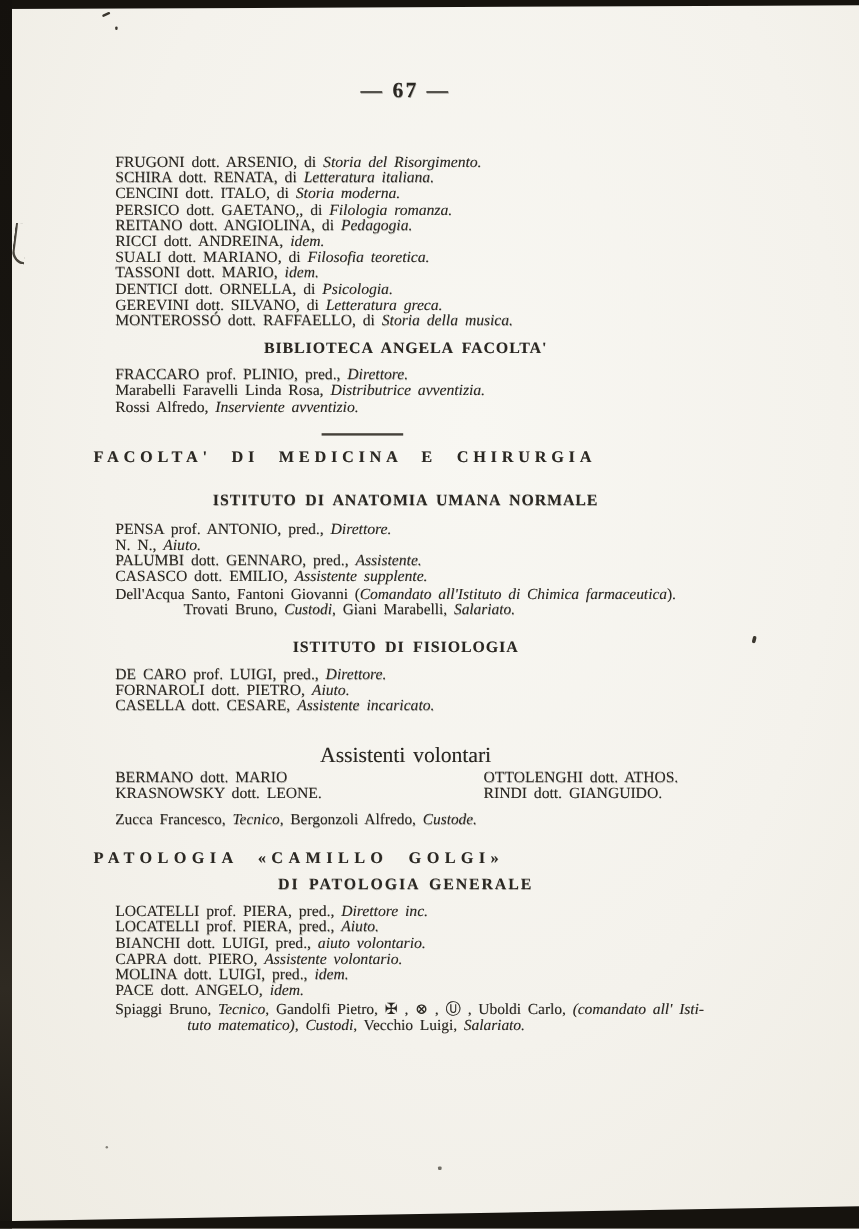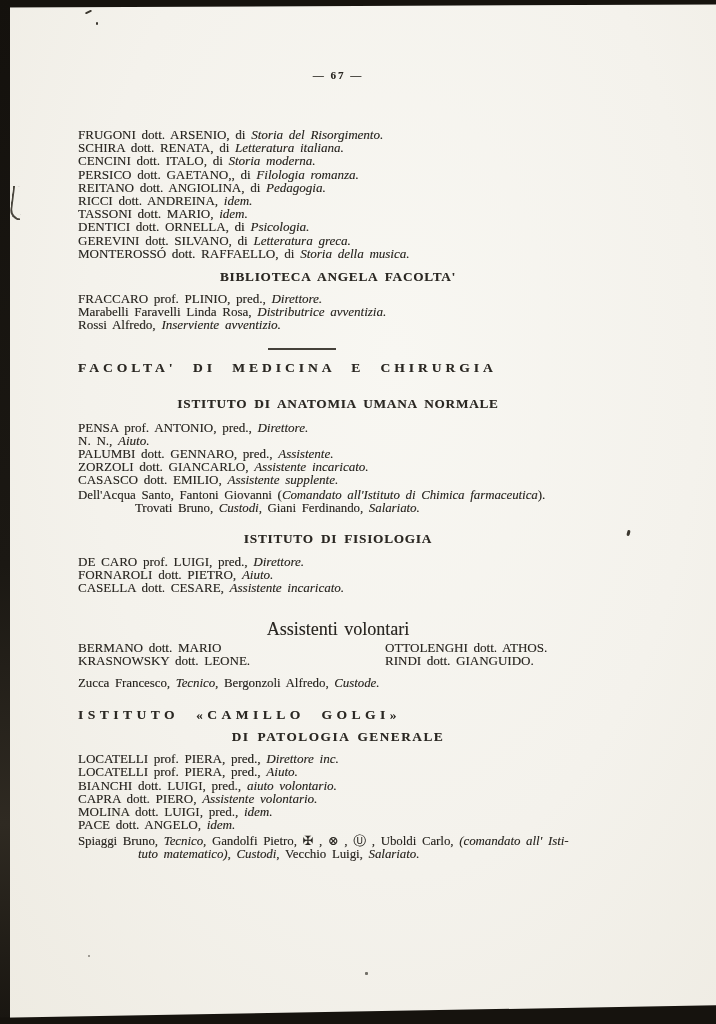--- a/index.html
+++ b/index.html
@@ -21,26 +21,26 @@
   .sp3{left:627px;top:530px;width:3px;height:6px;transform:rotate(14deg);border-radius:2px;}
   .sp5{left:365px;top:972px;width:3px;height:3px;opacity:.7;}
   .sp6{left:88px;top:955px;width:2px;height:2px;opacity:.6;}
   .hook{position:absolute;left:11px;top:186px;width:9px;height:32px;background:none;
     border-left:2px solid #2c2820;border-bottom:2px solid #2c2820;
     border-bottom-left-radius:12px;transform:rotate(7deg);opacity:.85;}
   
   .content{position:absolute;left:78px;top:0;width:520px;
     text-shadow:0.3px 0.3px 0.4px rgba(42,39,34,0.38);}
   .tlines{font-size:13px;line-height:13.2px;word-spacing:2.5px;}
-  .tline{white-space:nowrap;}
+  .tline{white-space:nowrap;margin-left:18px;}
   .it{font-style:italic;}
   .note{font-size:12.8px;}
   .indent-a .tline:nth-child(2){padding-left:57px;}
   .indent-g .tline:nth-child(2){padding-left:60px;}
-  .pageno{margin-top:66px;font-weight:bold;font-size:11px;text-align:center;
+  .pageno{margin-top:66px;font-weight:bold;font-size:18px;text-align:center;
     letter-spacing:2px;line-height:18px;}
   .h-small{text-align:center;font-size:13.2px;font-weight:bold;
     letter-spacing:0.8px;word-spacing:3px;line-height:16px;}
   .h-spread{font-size:13.5px;font-weight:bold;
     letter-spacing:4px;word-spacing:9px;line-height:18px;}
   .sub{margin-top:27px;text-align:center;font-size:18px;
     line-height:15px;word-spacing:2px;}
   .cols{display:flex;margin-top:4px;align-items:flex-end;}
   .col-left{flex:0 0 307px;}
   .divider{margin-top:16px;margin-left:190px;width:68px;height:0;
@@ -79,20 +79,21 @@
 
     <div class="pageno">— 67 —</div>
 
     <div class="tlines list1">
         <div class="tline"><span>FRUGONI dott. ARSENIO, di </span><span class="it">Storia del Risorgimento.</span></div>
         <div class="tline"><span>SCHIRA dott. RENATA, di </span><span class="it">Letteratura italiana.</span></div>
         <div class="tline"><span>CENCINI dott. ITALO, di </span><span class="it">Storia moderna.</span></div>
         <div class="tline"><span>PERSICO dott. GAETANO,, di </span><span class="it">Filologia romanza.</span></div>
         <div class="tline"><span>REITANO dott. ANGIOLINA, di </span><span class="it">Pedagogia.</span></div>
         <div class="tline"><span>RICCI dott. ANDREINA, </span><span class="it">idem.</span></div>
+        <div class="tline"><span>SUALI dott. MARIANO, di </span><span class="it">Filosofia teoretica.</span></div>
         <div class="tline"><span>TASSONI dott. MARIO, </span><span class="it">idem.</span></div>
         <div class="tline"><span>DENTICI dott. ORNELLA, di </span><span class="it">Psicologia.</span></div>
         <div class="tline"><span>GEREVINI dott. SILVANO, di </span><span class="it">Letteratura greca.</span></div>
         <div class="tline"><span>MONTEROSSÓ dott. RAFFAELLO, di </span><span class="it">Storia della musica.</span></div>
       </div>
 
     <div class="h-small h-bibl">BIBLIOTECA ANGELA FACOLTA'</div>
     <div class="tlines list2">
         <div class="tline"><span>FRACCARO prof. PLINIO, pred., </span><span class="it">Direttore.</span></div>
         <div class="tline"><span>Marabelli Faravelli Linda Rosa, </span><span class="it">Distributrice avventizia.</span></div>
@@ -101,26 +102,25 @@
 
     <div class="divider"></div>
 
     <div class="h-spread h-fac">FACOLTA' DI MEDICINA E CHIRURGIA</div>
 
     <div class="h-small h-anat">ISTITUTO DI ANATOMIA UMANA NORMALE</div>
     <div class="tlines list3">
         <div class="tline"><span>PENSA prof. ANTONIO, pred., </span><span class="it">Direttore.</span></div>
         <div class="tline"><span>N. N., </span><span class="it">Aiuto.</span></div>
         <div class="tline"><span>PALUMBI dott. GENNARO, pred., </span><span class="it">Assistente.</span></div>
-        <div class="tline"><span>ZORZOLI dott. GIANCARLO, </span><span class="it">Assistente incaricato.</span></div>
         <div class="tline"><span>CASASCO dott. EMILIO, </span><span class="it">Assistente supplente.</span></div>
       </div>
     <div class="tlines note note-anat indent-a">
         <div class="tline"><span>Dell'Acqua Santo, Fantoni Giovanni (</span><span class="it">Comandato all'Istituto di Chimica farmaceutica</span><span>).</span></div>
-        <div class="tline"><span>Trovati Bruno, </span><span class="it">Custodi</span><span>, Giani Ferdinando, </span><span class="it">Salariato.</span></div>
+        <div class="tline"><span>Trovati Bruno, </span><span class="it">Custodi</span><span>, Giani Marabelli, </span><span class="it">Salariato.</span></div>
       </div>
 
     <div class="h-small h-fisio">ISTITUTO DI FISIOLOGIA</div>
     <div class="tlines list4">
         <div class="tline"><span>DE CARO prof. LUIGI, pred., </span><span class="it">Direttore.</span></div>
         <div class="tline"><span>FORNAROLI dott. PIETRO, </span><span class="it">Aiuto.</span></div>
         <div class="tline"><span>CASELLA dott. CESARE, </span><span class="it">Assistente incaricato.</span></div>
       </div>
     <div class="sub">Assistenti volontari</div>
     <div class="cols">
@@ -130,21 +130,21 @@
         </div>
       <div class="tlines">
           <div class="tline"><span>OTTOLENGHI dott. ATHOS.</span></div>
           <div class="tline"><span>RINDI dott. GIANGUIDO.</span></div>
         </div>
     </div>
     <div class="tlines note note-fisio">
         <div class="tline"><span>Zucca Francesco, </span><span class="it">Tecnico</span><span>, Bergonzoli Alfredo, </span><span class="it">Custode.</span></div>
       </div>
 
-    <div class="h-spread h-golgi">ISTITUTO «CAMILLO GOLGI»</div>
+    <div class="h-spread h-golgi">PATOLOGIA «CAMILLO GOLGI»</div>
     <div class="h-small h-golgi2">DI PATOLOGIA GENERALE</div>
     <div class="tlines list5">
         <div class="tline"><span>LOCATELLI prof. PIERA, pred., </span><span class="it">Direttore inc.</span></div>
         <div class="tline"><span>LOCATELLI prof. PIERA, pred., </span><span class="it">Aiuto.</span></div>
         <div class="tline"><span>BIANCHI dott. LUIGI, pred., </span><span class="it">aiuto volontario.</span></div>
         <div class="tline"><span>CAPRA dott. PIERO, </span><span class="it">Assistente volontario.</span></div>
         <div class="tline"><span>MOLINA dott. LUIGI, pred., </span><span class="it">idem.</span></div>
         <div class="tline"><span>PACE dott. ANGELO, </span><span class="it">idem.</span></div>
       </div>
     <div class="tlines note note-golgi indent-g">

